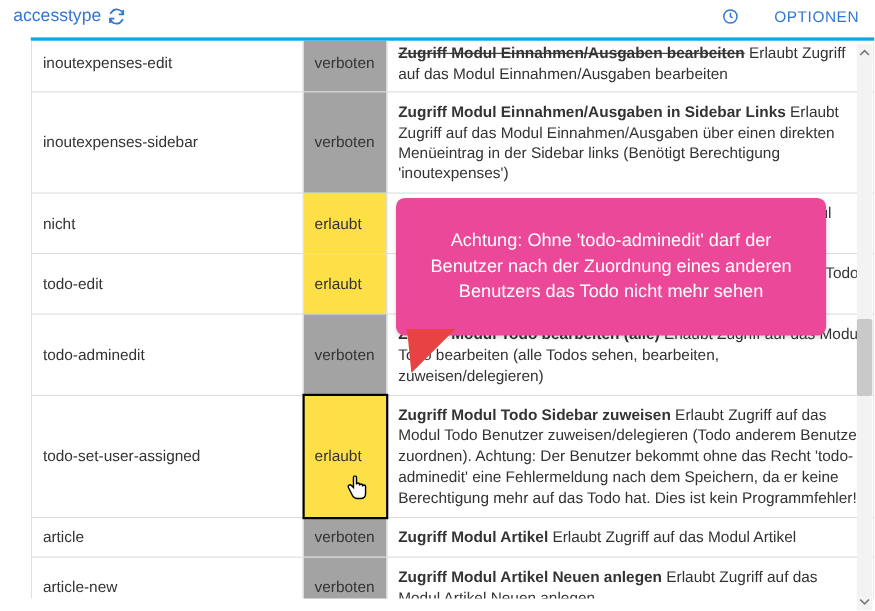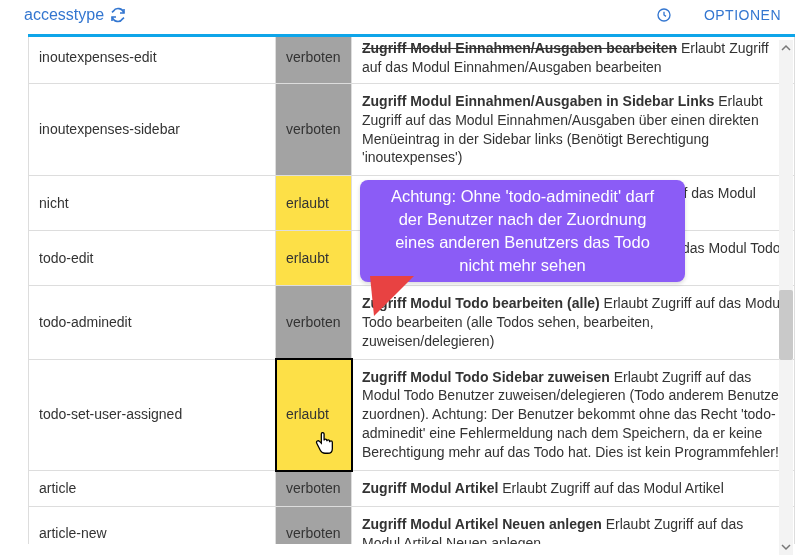--- a/index.html
+++ b/index.html
@@ -11,21 +11,21 @@
     background: #fff;
     width: 795px;
     height: 555px;
     overflow: hidden;
     position: relative;
   }
   .header {
     display: flex;
     align-items: center;
     justify-content: space-between;
-    padding: 6px 14px 10px 24px;
+    padding: 6px 14px 10px 12px;
   }
   .header-left {
     display: flex;
     align-items: center;
     gap: 6px;
   }
   .header-title {
     color: #3376d0;
     font-size: 16px;
   }
@@ -93,25 +93,25 @@
     position: absolute;
     left: 38px;
     bottom: 12px;
     width: 22px; height: 26px;
     pointer-events: none;
   }
   .tooltip {
     position: absolute;
     top: 180px;
     left: 360px;
-    width: 325px;
-    background: #8b5cf6;
+    width: 391px;
+    background: #ec4899;
     color: #fff;
     border-radius: 8px;
-    padding: 5px 22px;
+    padding: 28px 22px;
     text-align: center;
     font-size: 16.5px;
     line-height: 1.4;
     z-index: 20;
     box-shadow: 0 2px 4px rgba(0,0,0,0.15);
   }
   .tooltip::after {
     content: "";
     position: absolute;
     left: 10px;

